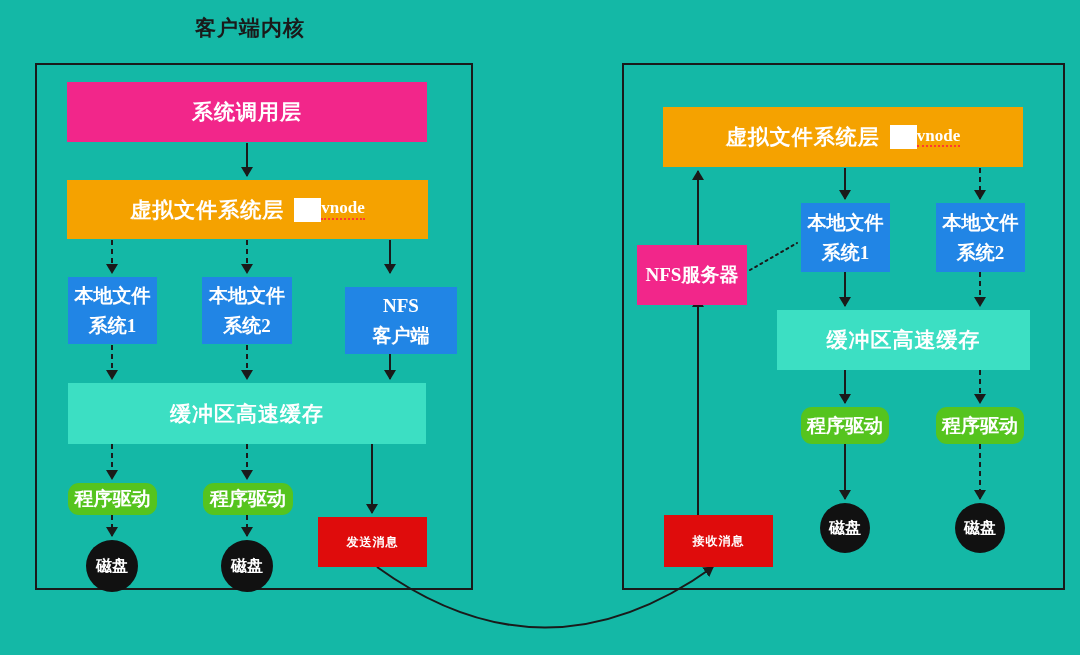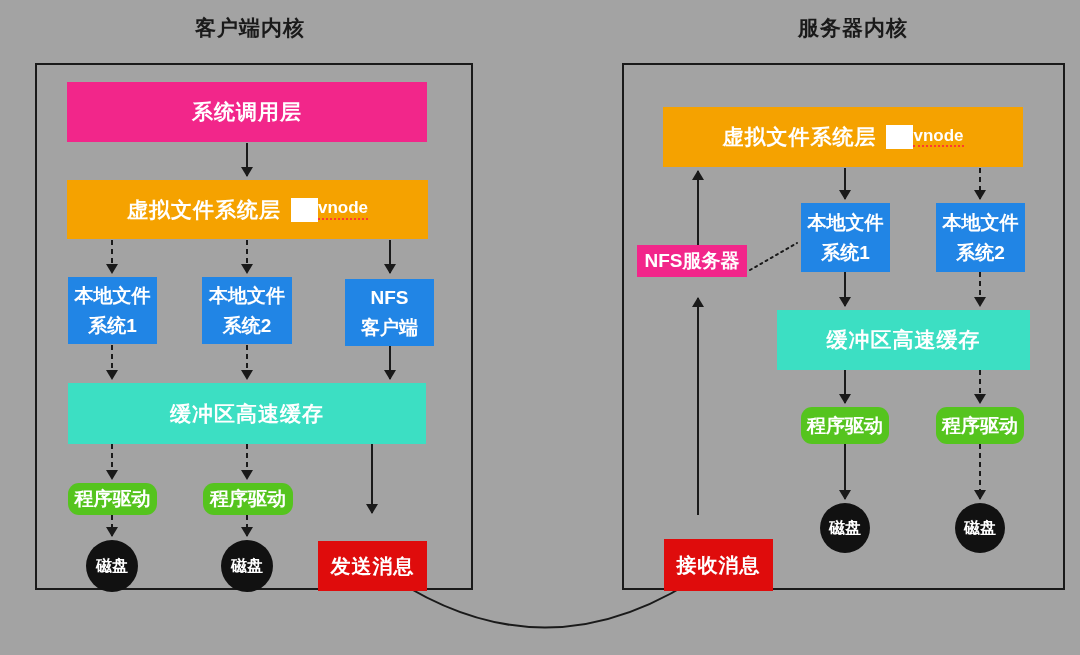--- a/index.html
+++ b/index.html
@@ -1,36 +1,36 @@
 <!DOCTYPE html>
 <html><head>
 <meta charset="utf-8">
 <style>
   html,body{margin:0;padding:0;background:#ffffff;}
   .stage{
-    position:relative;width:1080px;height:655px;background:#a3a3a3;
-    font-family:Liberation Sans, sans-serif;
+    position:relative;width:1080px;height:655px;background:#14b8a6;
+    font-family:Liberation Serif, serif;
     overflow:hidden;
   }
   .panel{position:absolute;border:2px solid #1a1a1a;background:transparent;}
   .panel-title{
     position:absolute;font-size:21px;font-weight:bold;color:#1a1a1a;
     text-align:center;letter-spacing:1px;
   }
   .node{
     position:absolute;display:flex;align-items:center;justify-content:center;
     color:#ffffff;font-weight:bold;text-align:center;box-sizing:border-box;
   }
   .bar{font-size:21px;letter-spacing:1px;}
   .pink{background:#F2268A;}
   .orange{background:#F5A200;}
   .blue{background:#2185E5;flex-direction:column;font-size:19px;line-height:1.55;}
   .teal{background:#3CDFC3;}
   .green{background:#55C41E;font-size:19px;border-radius:11px;}
-  .red{background:#DF0C0C;font-size:20px;letter-spacing:1px;margin-top:24px;}
+  .red{background:#DF0C0C;font-size:12px;letter-spacing:1px;}
   .disk{
     background:#111111;border-radius:50%;font-size:16px;letter-spacing:0;
   }
   .vnode-square{
     display:inline-block;width:27px;height:24px;background:#ffffff;
     margin-left:10px;vertical-align:middle;
   }
   .vnode-label{
     font-size:17px;font-weight:bold;color:#ffffff;letter-spacing:0;
     border-bottom:2px dotted #FF3B30;line-height:1.1;
@@ -39,21 +39,20 @@
   .cline{stroke:#1a1a1a;stroke-width:2;fill:none;}
   .dashed{stroke-dasharray:5 4;}
   .dotted{stroke-dasharray:2 4;stroke-linecap:round;}
 </style>
 </head>
 <body>
 
 <div class="stage">
 
   <div class="panel-title" style="left:160px;top:14px;width:180px;">客户端内核</div>
-  <div class="panel-title" style="left:763px;top:14px;width:180px;">服务器内核</div>
 
   <div class="panel" style="left:35px;top:63px;width:434px;height:523px;"></div>
   <div class="panel" style="left:622px;top:63px;width:439px;height:523px;"></div>
 
   <svg class="connectors" width="1080" height="655" viewBox="0 0 1080 655">
     <defs>
       <marker id="ah" markerUnits="userSpaceOnUse" markerWidth="12" markerHeight="12" refX="9" refY="6" orient="auto">
         <path d="M0,0 L10,6 L0,12 Z" fill="#1a1a1a"></path>
       </marker>
     </defs>
@@ -102,21 +101,21 @@
   </div>
 
   <div class="node blue" style="left:68px;top:277px;width:89px;height:67px;">
     <span>本地文件</span>
     <span>系统1</span>
   </div>
   <div class="node blue" style="left:202px;top:277px;width:90px;height:67px;">
     <span>本地文件</span>
     <span>系统2</span>
   </div>
-  <div class="node blue" style="left:345px;top:279px;width:89px;height:67px;">
+  <div class="node blue" style="left:345px;top:287px;width:112px;height:67px;">
     <span>NFS</span>
     <span>客户端</span>
   </div>
 
   <div class="node bar teal" style="left:68px;top:383px;width:358px;height:61px;">
     <span>缓冲区高速缓存</span>
   </div>
 
   <div class="node green" style="left:68px;top:483px;width:89px;height:32px;">
     <span>程序驱动</span>
@@ -135,21 +134,21 @@
   <div class="node red" style="left:318px;top:517px;width:109px;height:50px;">
     <span>发送消息</span>
   </div>
 
   <div class="node bar orange" style="left:663px;top:107px;width:360px;height:60px;">
     <span>虚拟文件系统层</span>
     <span class="vnode-square"></span>
     <span class="vnode-label">vnode</span>
   </div>
 
-  <div class="node pink" style="left:637px;top:245px;width:110px;height:32px;font-size:19px;">
+  <div class="node pink" style="left:637px;top:245px;width:110px;height:60px;font-size:19px;">
     <span>NFS服务器</span>
   </div>
 
   <div class="node blue" style="left:801px;top:203px;width:89px;height:69px;">
     <span>本地文件</span>
     <span>系统1</span>
   </div>
   <div class="node blue" style="left:936px;top:203px;width:89px;height:69px;">
     <span>本地文件</span>
     <span>系统2</span>

